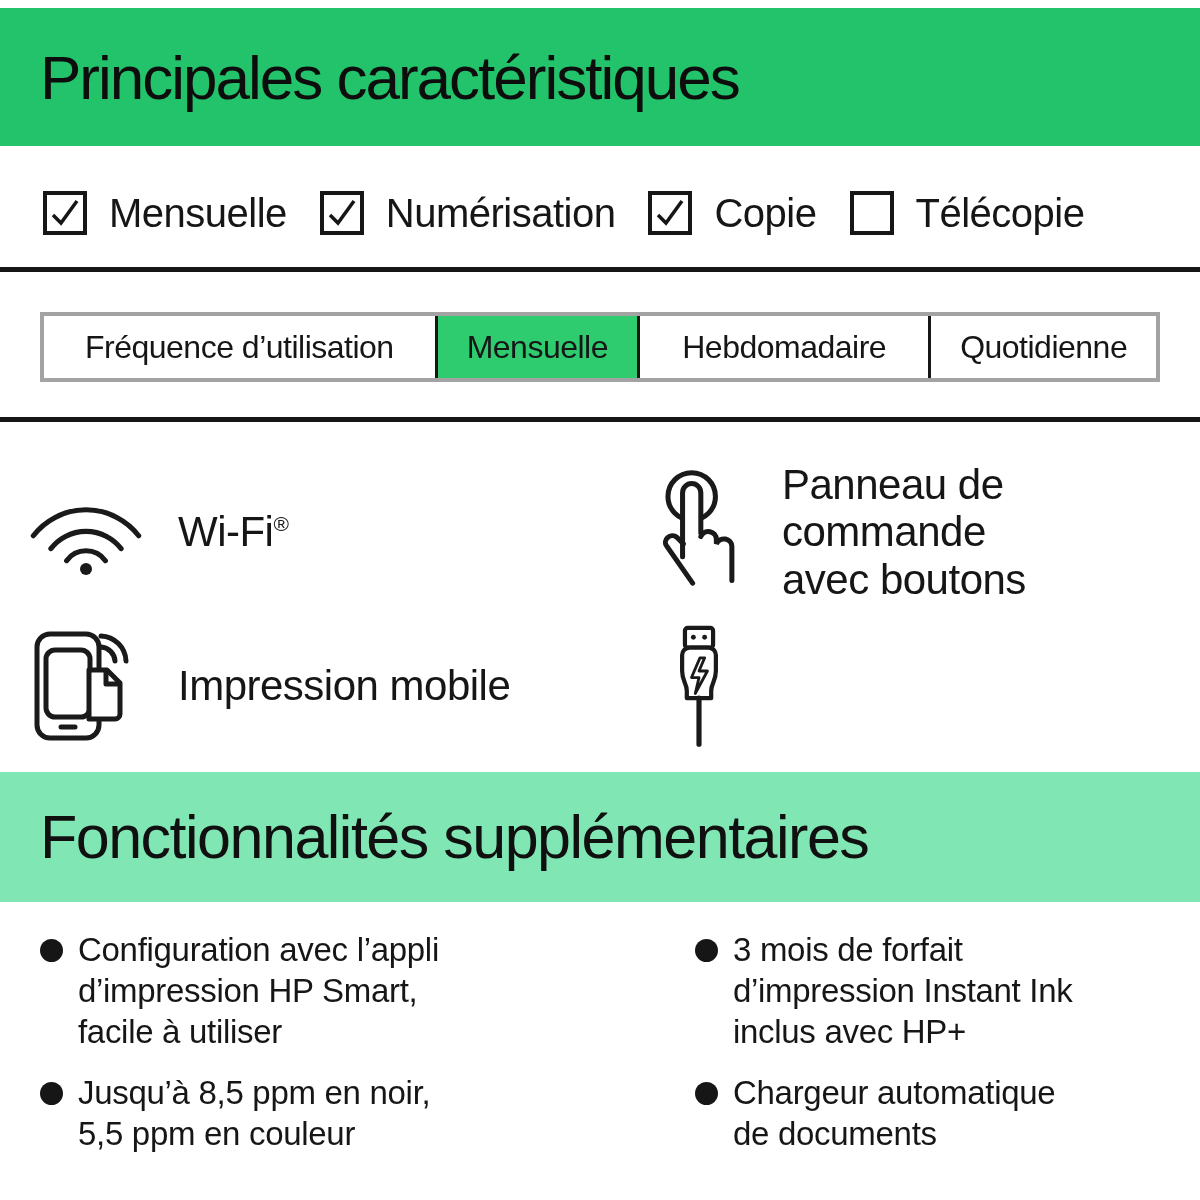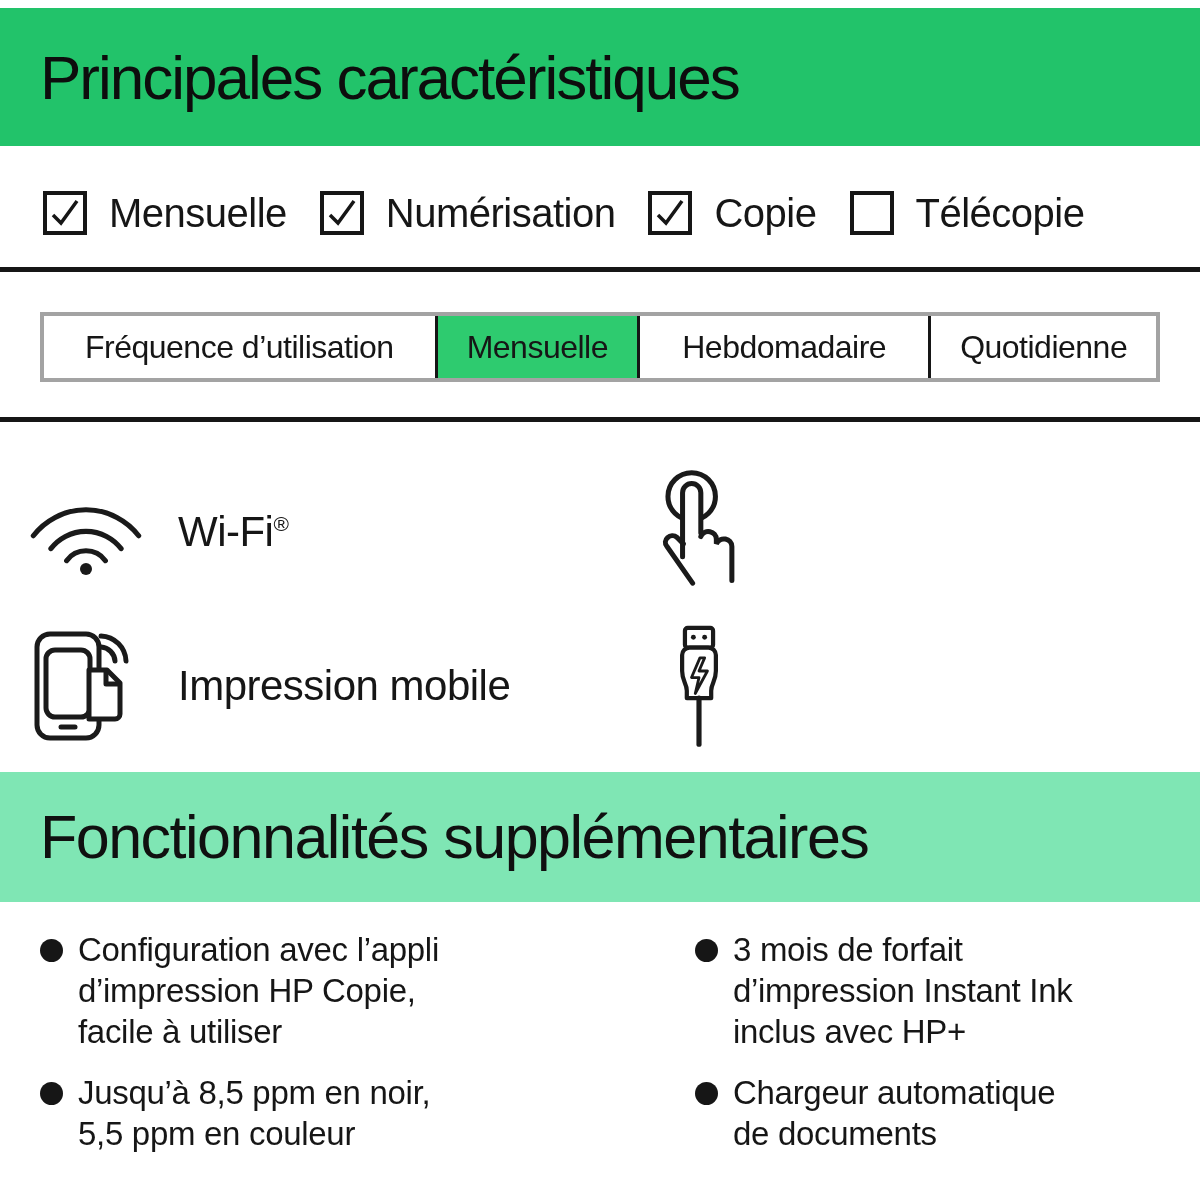--- a/index.html
+++ b/index.html
@@ -134,20 +134,23 @@
 
     <div class="feat right r1">
       <span class="ibox">
         <svg width="84" height="134" viewBox="0 0 92 146">
           <circle cx="38" cy="34" r="26" fill="none" stroke="#1a1a1a" stroke-width="5.5"></circle>
           <path d="M28 100 V30 a10 10 0 0 1 20 0 V74" fill="#fff" stroke="#1a1a1a" stroke-width="5.5" stroke-linecap="round" stroke-linejoin="round"></path>
           <path d="M48 78 c4,-9 17,-6 17,3 l0,5 c4,-9 17,-6 17,3 l0,37" fill="none" stroke="#1a1a1a" stroke-width="5.5" stroke-linecap="round"></path>
           <path d="M29 86 l-7 -7 c-7,-6 -17,3 -11,10 l28,40" fill="none" stroke="#1a1a1a" stroke-width="5.5" stroke-linecap="round"></path>
         </svg>
       </span>
+      <div class="flabel ml">Panneau de
+commande
+avec boutons</div>
     </div>
 
     <div class="feat left r2">
       <span class="ibox">
         <svg width="106" height="114" viewBox="0 0 106 114">
           <rect x="4" y="5" width="62" height="104" rx="13" fill="#fff" stroke="#1a1a1a" stroke-width="5"></rect>
           <path d="M68 18 a15 15 0 0 1 14 14" fill="none" stroke="#1a1a1a" stroke-width="5" stroke-linecap="round"></path>
           <path d="M68 7 a26 26 0 0 1 25 25" fill="none" stroke="#1a1a1a" stroke-width="5" stroke-linecap="round"></path>
           <rect x="13" y="21" width="44" height="67" rx="9" fill="#fff" stroke="#1a1a1a" stroke-width="5"></rect>
           <path d="M56 41 h18 l13 13 v31 a5 5 0 0 1 -5 5 H56 z" fill="#fff" stroke="#1a1a1a" stroke-width="5" stroke-linejoin="round"></path>
@@ -175,21 +178,21 @@
 
   <header class="banner mint">
     <h2>Fonctionnalités supplémentaires</h2>
   </header>
 
   <div class="extras">
     <div class="col">
       <div class="bullet">
         <span class="dot"></span>
         <p class="btext">Configuration avec l’appli
-d’impression HP Copie,
+d’impression HP Smart,
 facile à utiliser</p>
       </div>
       <div class="bullet">
         <span class="dot"></span>
         <p class="btext">Jusqu’à 8,5 ppm en noir,
 5,5 ppm en couleur</p>
       </div>
     </div>
     <div class="col">
       <div class="bullet">

